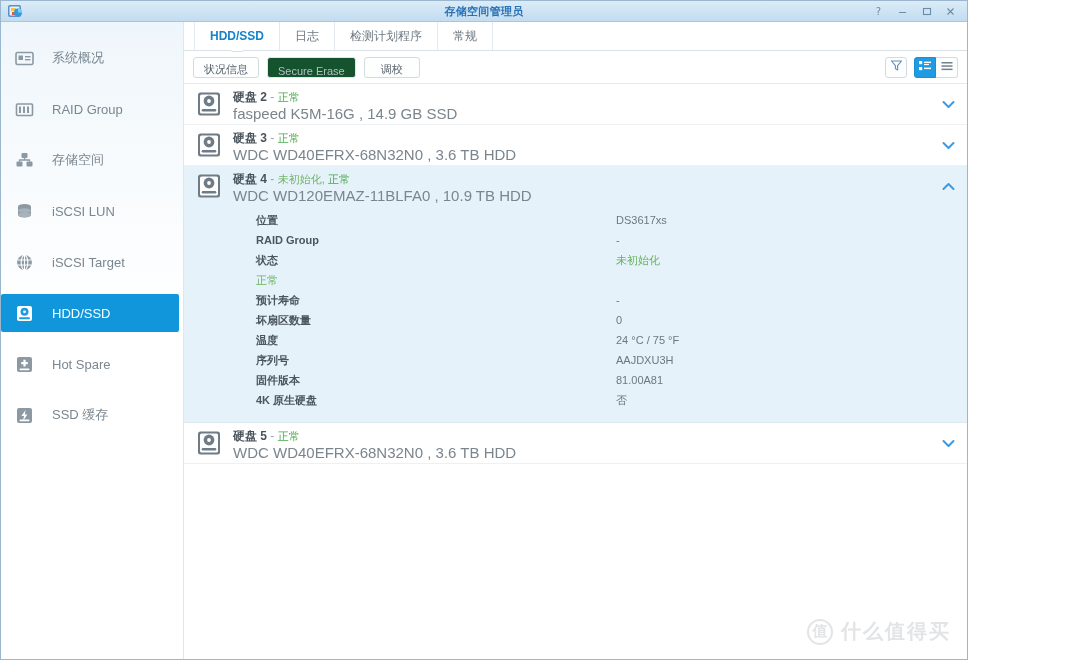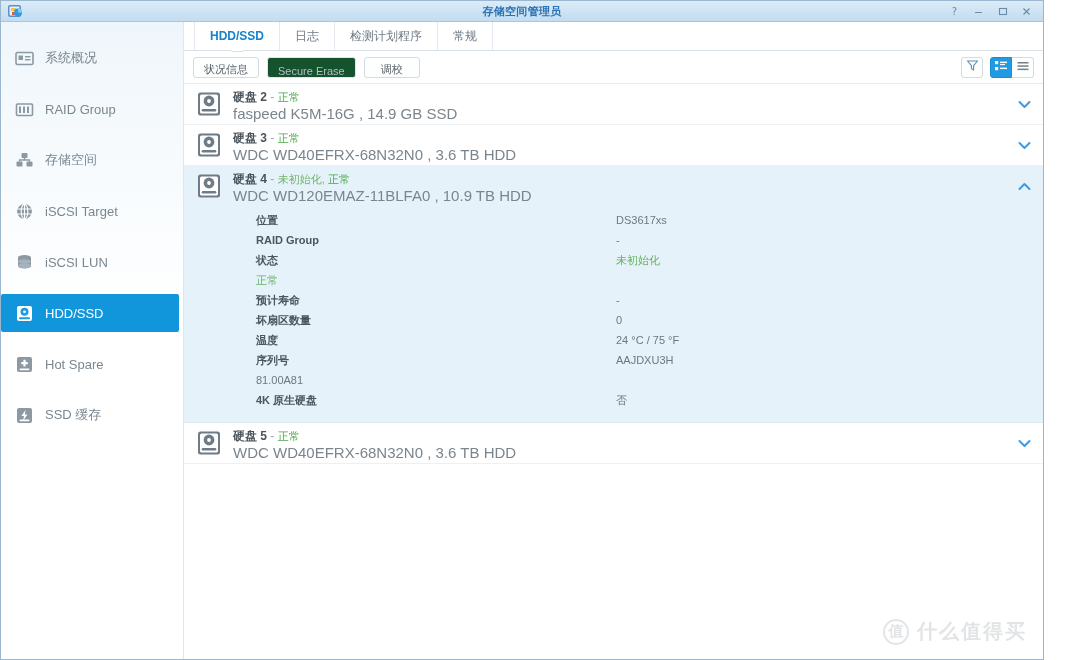--- a/index.html
+++ b/index.html
@@ -4,21 +4,21 @@
 <style>
   * { box-sizing: border-box; margin: 0; padding: 0; }
   html, body {
     width: 1080px; height: 660px;
     font-family: "Liberation Sans", "DejaVu Sans", sans-serif;
     background: #ffffff;
     overflow: hidden;
   }
   #app {
     position: relative;
-    width: 1044px; height: 660px;
+    width: 968px; height: 660px;
     border: 1px solid #9bb7cf;
     background: #ffffff;
     overflow: hidden;
   }
 
   
   .titlebar {
     position: relative;
     height: 21px;
     background: linear-gradient(to bottom, #dcecf7 0%, #cfe4f4 48%, #c3dcf0 100%);
@@ -52,21 +52,21 @@
   
   .sidebar {
     width: 183px; flex: 0 0 183px;
     background: linear-gradient(to bottom, #eff6fb 0%, #f6fafd 120px, #ffffff 300px, #ffffff 100%);
     border-right: 1px solid #dfe6ec;
     padding-top: 17px;
   }
   .nav-item {
     display: flex; align-items: center;
     height: 38px; margin: 0 0 13px 0; padding-left: 14px;
-    gap: 11px; cursor: pointer;
+    gap: 18px; cursor: pointer;
     color: #7a8791; font-size: 13px;
   }
   .nav-item.active {
     background: #1296db;
     color: #ffffff;
     margin-right: 4px;
     border-radius: 2px;
   }
   .nav-item .ico { width: 19px; height: 19px; flex: 0 0 19px; display:block; }
   .nav-item .ico svg { display:block; width:19px; height:19px; }
@@ -268,41 +268,41 @@
               <rect x="11.5" y="10.5" width="6" height="5" rx="1" fill="#8c99a3"></rect>
               <path d="M9.5 7 L9.5 9 M4.5 10.5 L4.5 9 L14.5 9 L14.5 10.5" stroke="#8c99a3" stroke-width="1.3" fill="none"></path>
             </svg>
         </span>
         <span class="nav-label">存储空间</span>
       </div>
 
       <div class="nav-item">
         <span class="ico">
           <svg viewBox="0 0 19 19">
+              <ellipse cx="9.5" cy="4.5" rx="6.5" ry="2.4" fill="#8c99a3"></ellipse>
+              <path d="M3 4.5 v4 a6.5 2.4 0 0 0 13 0 v-4" fill="#8c99a3"></path>
+              <path d="M3 9 v4 a6.5 2.4 0 0 0 13 0 v-4" fill="#8c99a3"></path>
+              <ellipse cx="9.5" cy="8.6" rx="6.5" ry="2.4" fill="#a7b2ba"></ellipse>
+              <ellipse cx="9.5" cy="12.8" rx="6.5" ry="2.4" fill="#a7b2ba"></ellipse>
+            </svg>
+        </span>
+        <span class="nav-label">iSCSI LUN</span>
+      </div>
+
+      <div class="nav-item">
+        <span class="ico">
+          <svg viewBox="0 0 19 19">
               <circle cx="9.5" cy="9.5" r="7.4" fill="#8c99a3"></circle>
               <g stroke="#ffffff" stroke-width="1.1" fill="none">
                 <ellipse cx="9.5" cy="9.5" rx="3.3" ry="7.4"></ellipse>
                 <path d="M2.3 7 H16.7 M2.3 12 H16.7 M9.5 2.1 V16.9"></path>
               </g>
             </svg>
         </span>
         <span class="nav-label">iSCSI Target</span>
-      </div>
-
-      <div class="nav-item">
-        <span class="ico">
-          <svg viewBox="0 0 19 19">
-              <ellipse cx="9.5" cy="4.5" rx="6.5" ry="2.4" fill="#8c99a3"></ellipse>
-              <path d="M3 4.5 v4 a6.5 2.4 0 0 0 13 0 v-4" fill="#8c99a3"></path>
-              <path d="M3 9 v4 a6.5 2.4 0 0 0 13 0 v-4" fill="#8c99a3"></path>
-              <ellipse cx="9.5" cy="8.6" rx="6.5" ry="2.4" fill="#a7b2ba"></ellipse>
-              <ellipse cx="9.5" cy="12.8" rx="6.5" ry="2.4" fill="#a7b2ba"></ellipse>
-            </svg>
-        </span>
-        <span class="nav-label">iSCSI LUN</span>
       </div>
 
       <div class="nav-item active">
         <span class="ico">
           <svg viewBox="0 0 19 19">
               <rect x="2" y="2" width="15" height="15" rx="2" fill="#ffffff"></rect>
               <circle cx="9.5" cy="7.8" r="4" fill="#1e9be2"></circle>
               <circle cx="9.5" cy="7.8" r="1.4" fill="#ffffff"></circle>
               <rect x="4" y="13.2" width="11" height="2.1" rx="1" fill="#1e9be2"></rect>
             </svg>
@@ -504,20 +504,21 @@
             </div>
             <div class="drow">
               <span class="dlabel">温度</span>
               <span class="dvalue">24 °C / 75 °F</span>
             </div>
             <div class="drow">
               <span class="dlabel">序列号</span>
               <span class="dvalue">AAJDXU3H</span>
             </div>
             <div class="drow">
+              <span class="dlabel">固件版本</span>
               <span class="dvalue">81.00A81</span>
             </div>
             <div class="drow">
               <span class="dlabel">4K 原生硬盘</span>
               <span class="dvalue">否</span>
             </div>
           </div>
         </div>
 
         <div class="disk-block">

